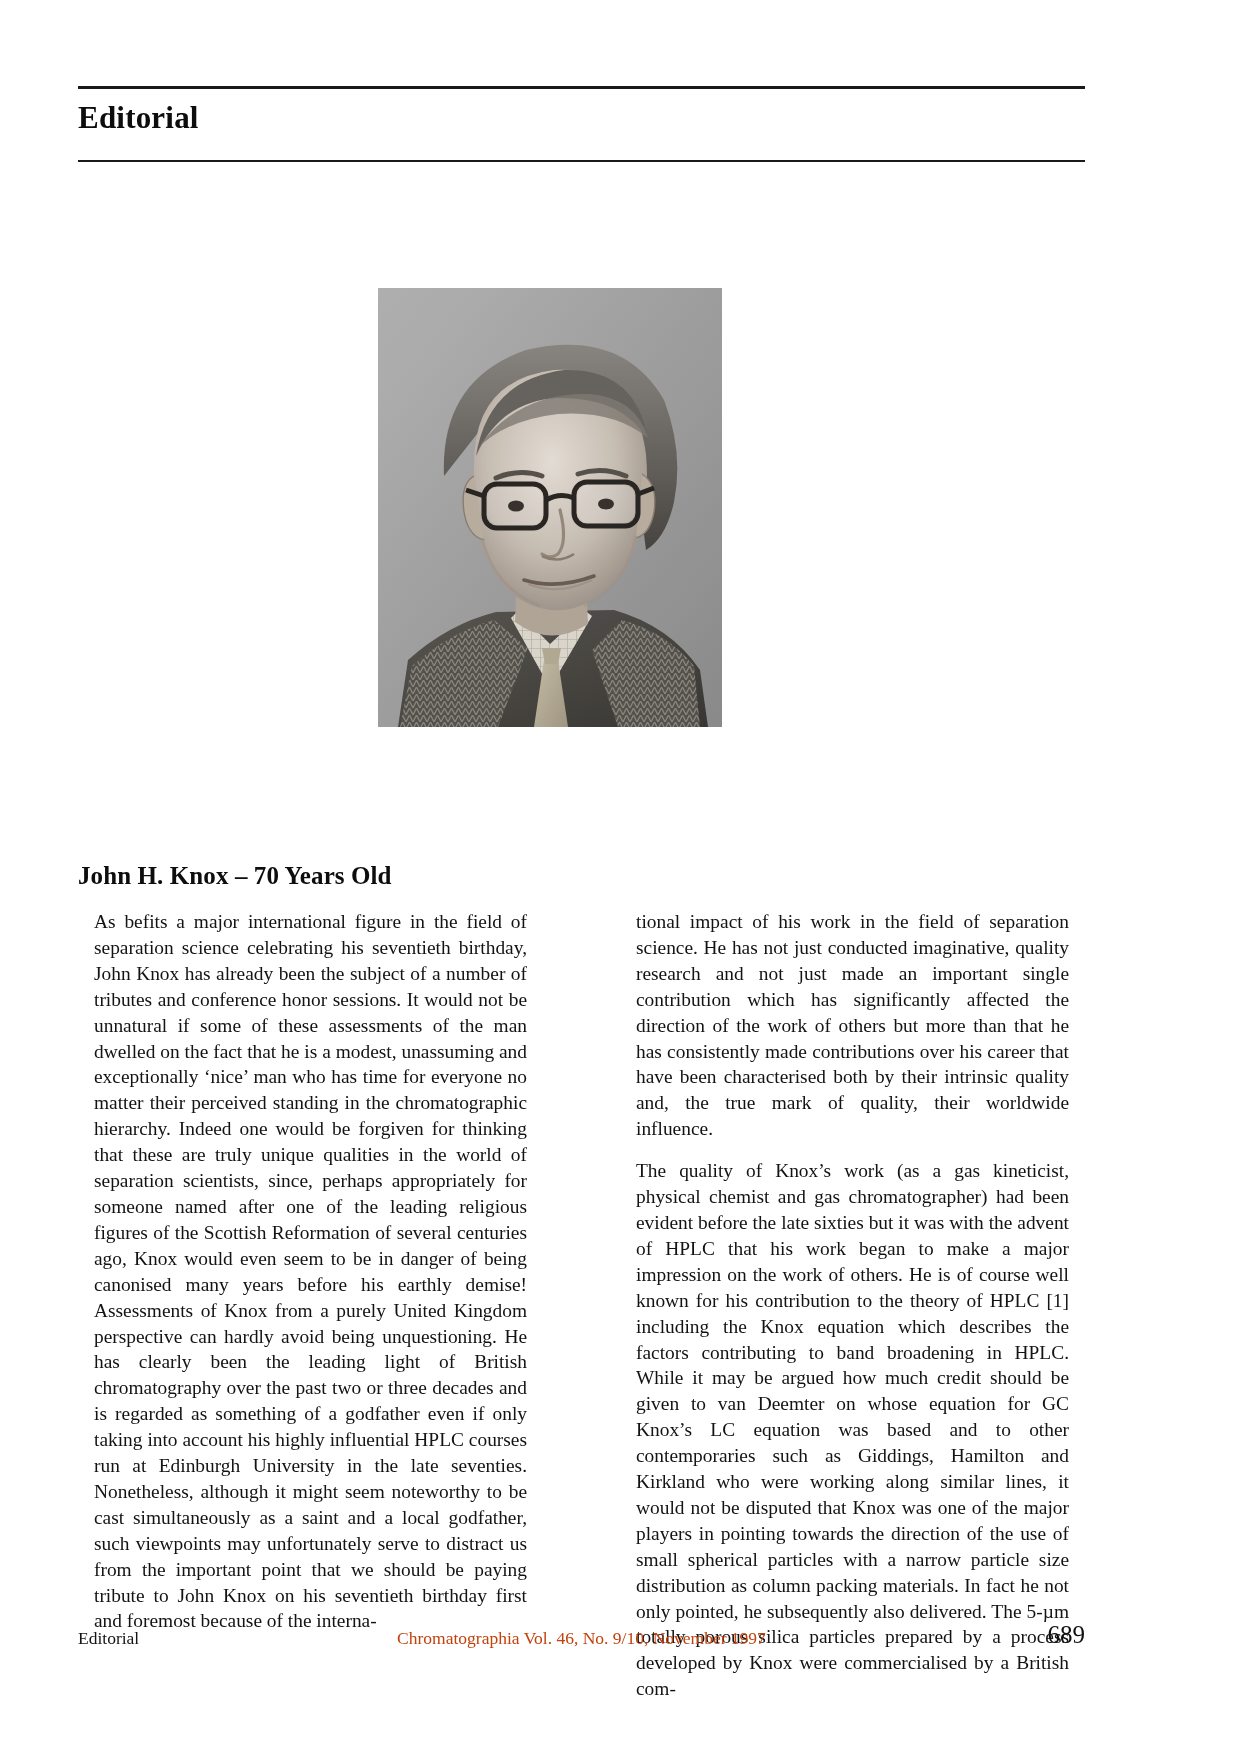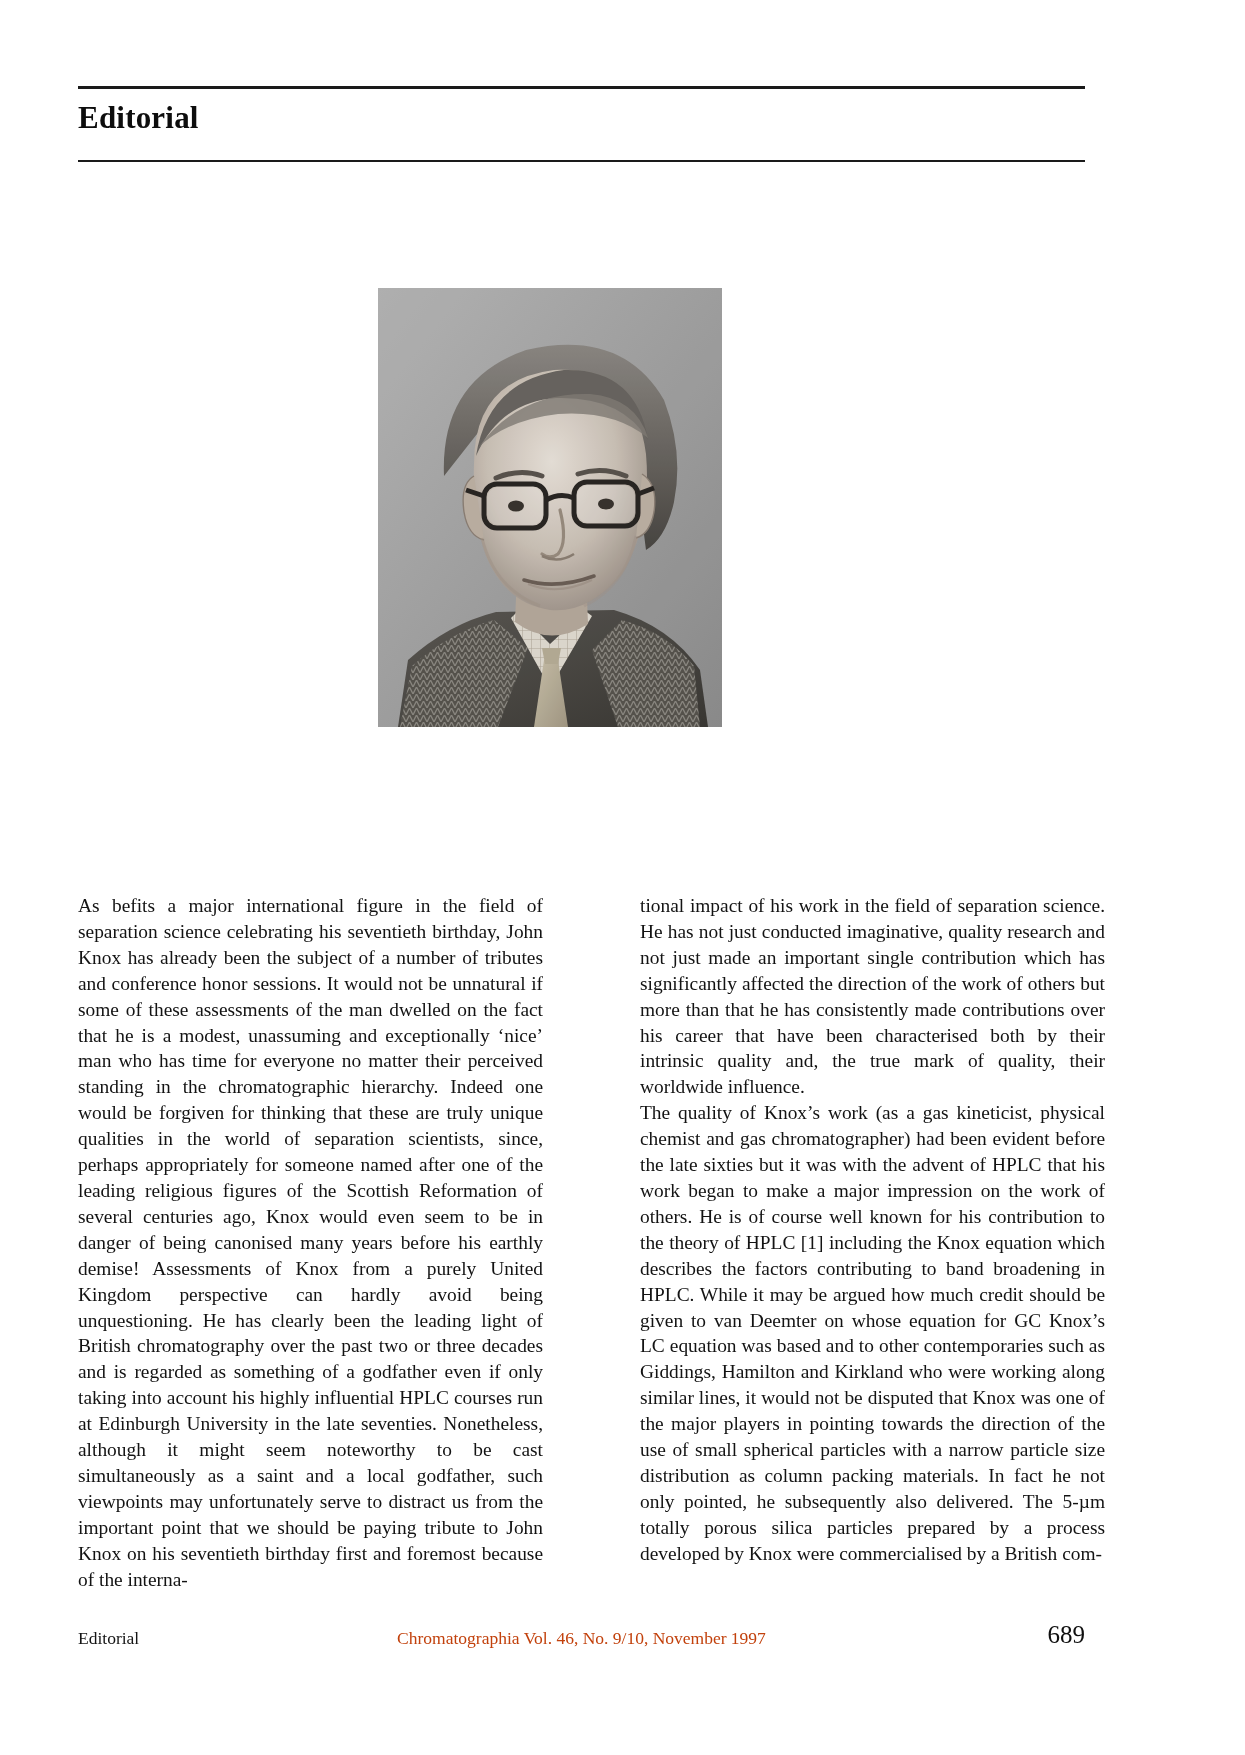--- a/index.html
+++ b/index.html
@@ -82,24 +82,24 @@
     left: 78px;
     top: 893px;
     width: 1007px;
   }
   .col {
     position: absolute;
     top: 0;
     width: 465px;
   }
   .col-left  { left: 0px; }
-  .col-right { left: 562px; }
+  .col-right { left: 542px; }
 
   .col p {
-    margin: 0;
+    margin: 16px;
     font-size: 19.4px;
     line-height: 25.9px;
     text-align: justify;
     text-justify: inter-word;
     hyphens: none;
     color: #131313;
   }
   .col p + p { text-indent: 0; }
 
   
@@ -228,20 +228,21 @@
       <path d="M146 292 Q178 302 216 288" stroke="#6d6057" stroke-width="3.6" fill="none" stroke-linecap="round"></path>
       <path d="M150 296 Q180 308 214 292" stroke="#a2958a" stroke-width="2" fill="none" opacity="0.8"></path>
 
       <path d="M104 250 Q116 300 162 318" stroke="#a4978b" stroke-width="3" fill="none" opacity="0.55"></path>
       <path d="M258 248 Q248 298 206 318" stroke="#a4978b" stroke-width="3" fill="none" opacity="0.45"></path>
 
       <rect x="0" y="0" width="344" height="439" fill="#000000" opacity="0.04"></rect>
     </svg>
   </div>
 
+  <h1 class="article-title">John H. Knox – 70 Years Old</h1>
 
   <div class="columns">
 
     <div class="col col-left">
       <p>As befits a major international figure in the field of separation science celebrating his seventieth birthday, John Knox has already been the subject of a number of tributes and conference honor sessions. It would not be unnatural if some of these assessments of the man dwelled on the fact that he is a modest, unassuming and exceptionally ‘nice’ man who has time for everyone no matter their perceived standing in the chromatographic hierarchy. Indeed one would be forgiven for thinking that these are truly unique qualities in the world of separation scientists, since, perhaps appropriately for someone named after one of the leading religious figures of the Scottish Reformation of several centuries ago, Knox would even seem to be in danger of being canonised many years before his earthly demise! Assessments of Knox from a purely United Kingdom perspective can hardly avoid being unquestioning. He has clearly been the leading light of British chromatography over the past two or three decades and is regarded as something of a godfather even if only taking into account his highly influential HPLC courses run at Edinburgh University in the late seventies. Nonetheless, although it might seem noteworthy to be cast simultaneously as a saint and a local godfather, such viewpoints may unfortunately serve to distract us from the important point that we should be paying tribute to John Knox on his seventieth birthday first and foremost because of the interna-</p>
     </div>
 
     <div class="col col-right">
       <p>tional impact of his work in the field of separation science. He has not just conducted imaginative, quality research and not just made an important single contribution which has significantly affected the direction of the work of others but more than that he has consistently made contributions over his career that have been characterised both by their intrinsic quality and, the true mark of quality, their worldwide influence.</p>
       <p>The quality of Knox’s work (as a gas kineticist, physical chemist and gas chromatographer) had been evident before the late sixties but it was with the advent of HPLC that his work began to make a major impression on the work of others. He is of course well known for his contribution to the theory of HPLC [1] including the Knox equation which describes the factors contributing to band broadening in HPLC. While it may be argued how much credit should be given to van Deemter on whose equation for GC Knox’s LC equation was based and to other contemporaries such as Giddings, Hamilton and Kirkland who were working along similar lines, it would not be disputed that Knox was one of the major players in pointing towards the direction of the use of small spherical particles with a narrow particle size distribution as column packing materials. In fact he not only pointed, he subsequently also delivered. The 5-µm totally porous silica particles prepared by a process developed by Knox were commercialised by a British com-</p>

